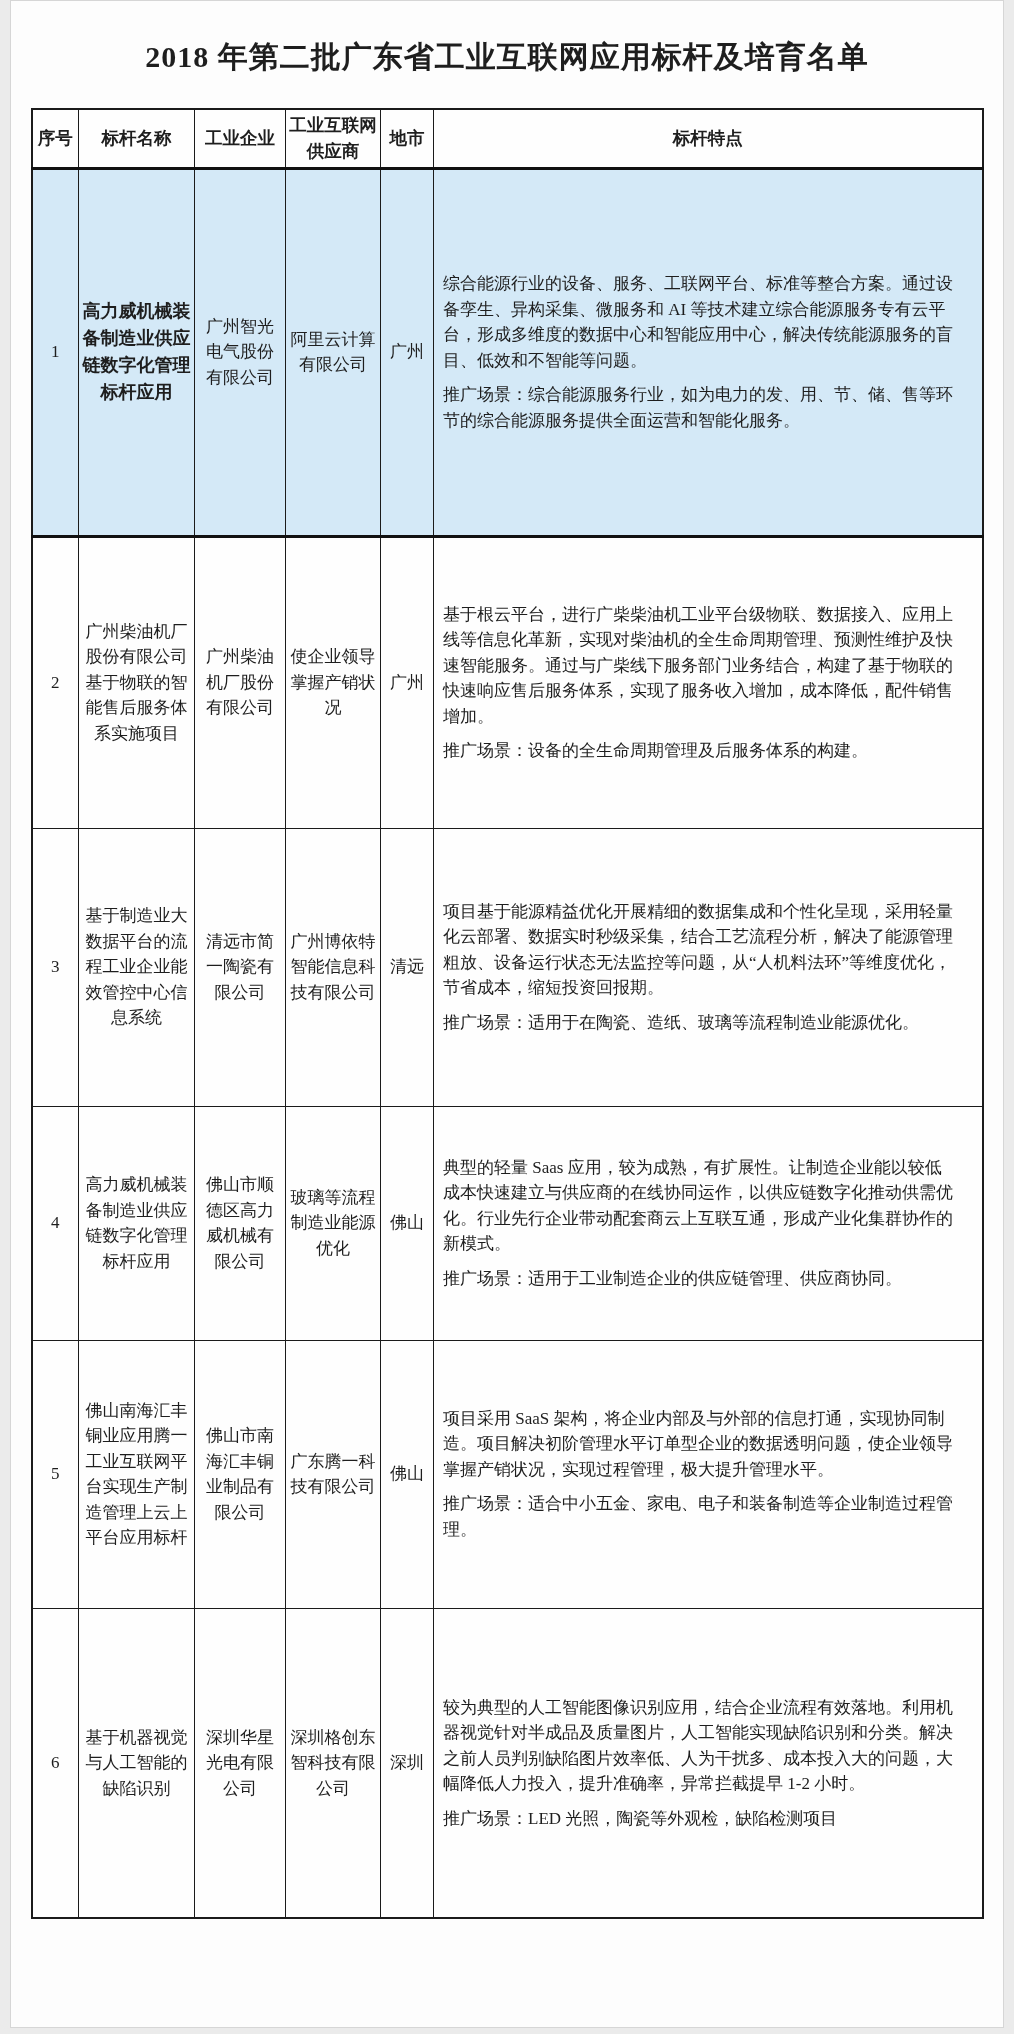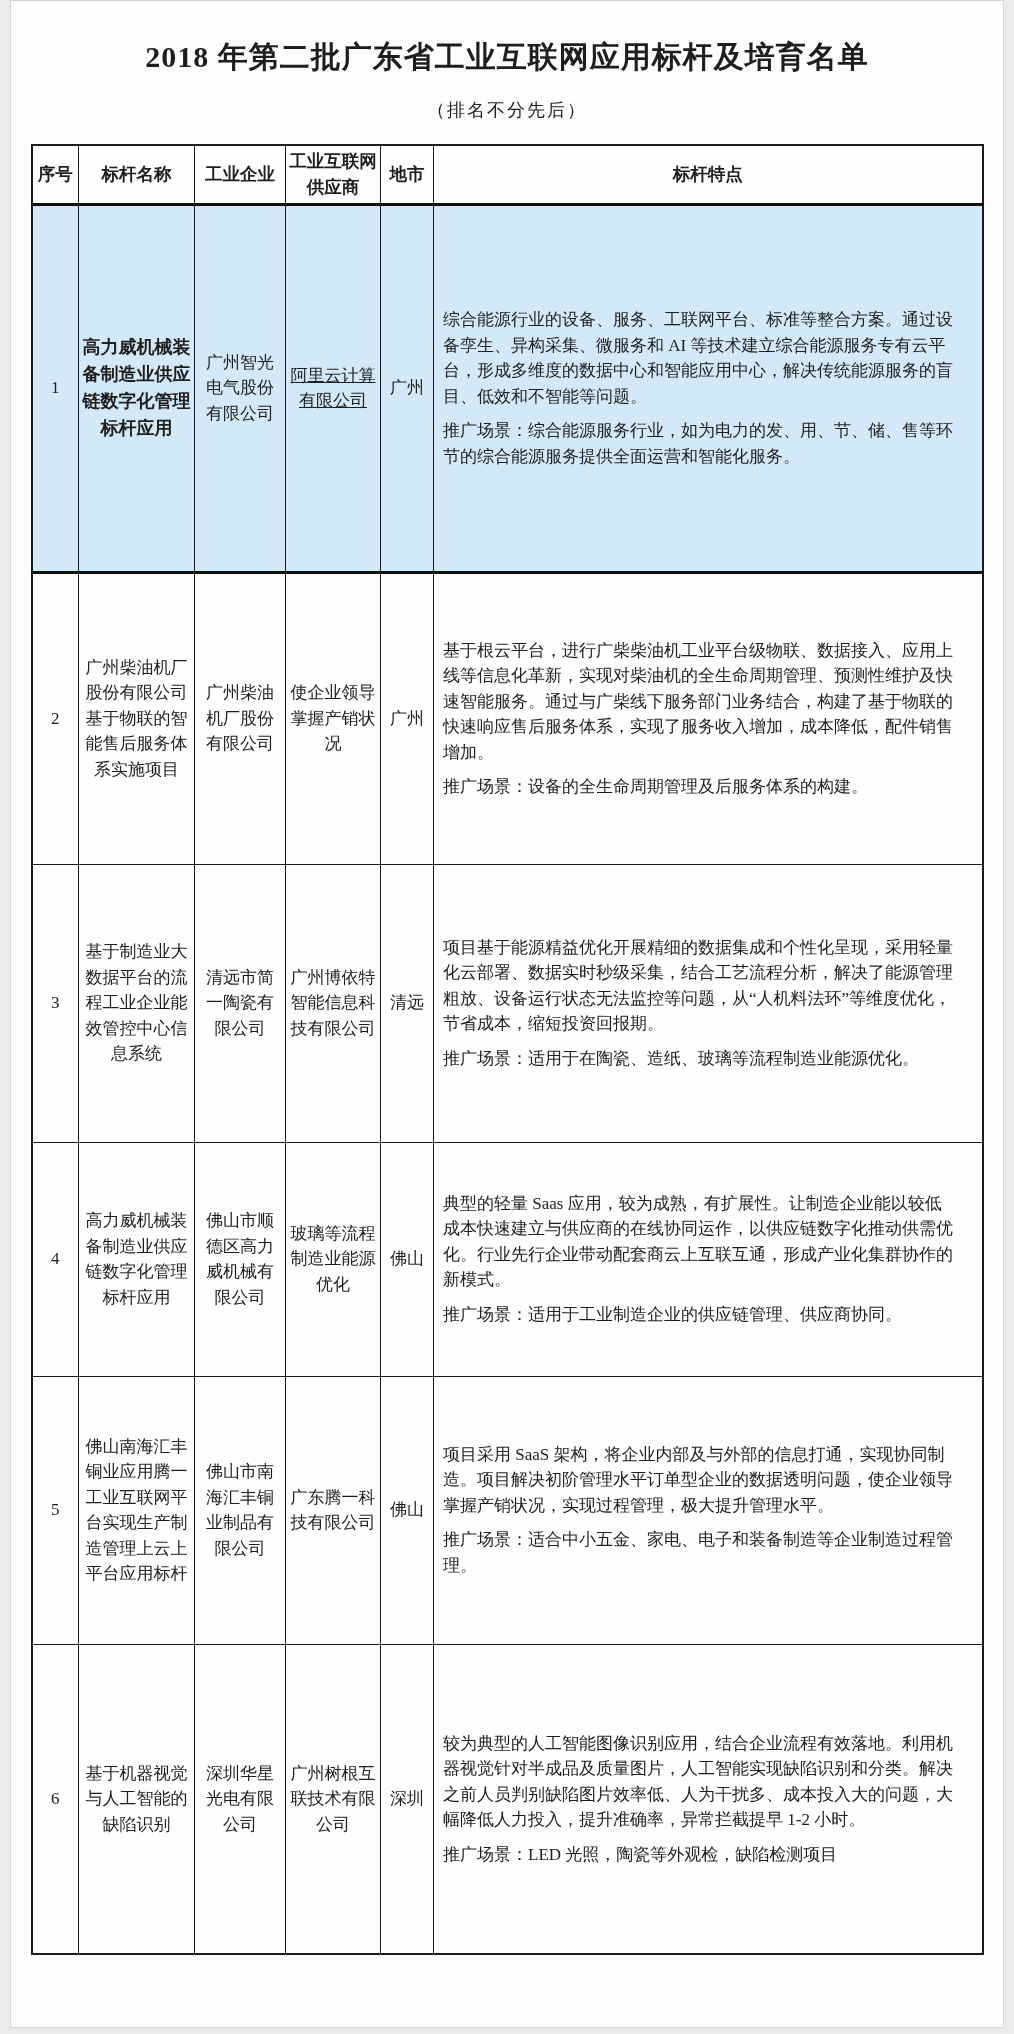--- a/index.html
+++ b/index.html
@@ -27,21 +27,21 @@
     line-height: 1.3;
   }
   .doc-subtitle {
     text-align: center;
     font-size: 18px;
     margin-top: 22px;
     letter-spacing: 2px;
   }
   table.benchmark {
     border-collapse: collapse;
-    margin: 22px auto 0 auto;
+    margin: 32px auto 0 auto;
     width: 951px;
     table-layout: fixed;
     border: 2px solid #1b1b1b;
     background: #fefefe;
   }
   table.benchmark th, table.benchmark td {
     border: 1px solid #1b1b1b;
     font-size: 17px;
     line-height: 1.5;
     vertical-align: middle;
@@ -88,21 +88,20 @@
   tr.r4 { height: 234px; }
   tr.r5 { height: 268px; }
   tr.r6 { height: 310px; }
 </style>
 </head>
 <body>
 
 <div class="page">
 
   <div class="doc-title">2018 年第二批广东省工业互联网应用标杆及培育名单</div>
-  <div class="doc-subtitle">（排名不分先后）</div>
 
   <table class="benchmark">
     <colgroup>
       <col class="c-no">
         <col class="c-name">
         <col class="c-ent">
       <col class="c-sup">
         <col class="c-city">
         <col class="c-feat">
     </colgroup>
@@ -115,21 +114,21 @@
         <th>地市</th>
         <th>标杆特点</th>
       </tr>
     </thead>
     <tbody>
 
       <tr class="r1 highlight">
         <td class="center" style="background: rgb(212, 233, 247);">1</td>
         <td class="center name-cell" style="background: rgb(212, 233, 247);">高力威机械装备制造业供应链数字化管理标杆应用</td>
         <td class="center" style="background: rgb(212, 233, 247);">广州智光电气股份有限公司</td>
-        <td class="center" style="background: rgb(212, 233, 247); text-decoration: underline;">阿里云计算有限公司</td>
+        <td class="center" style="background: rgb(212, 233, 247);">阿里云计算有限公司</td>
         <td class="center" style="background: rgb(212, 233, 247);">广州</td>
         <td class="features" style="background: rgb(212, 233, 247);">
           <p>综合能源行业的设备、服务、工联网平台、标准等整合方案。通过设备孪生、异构采集、微服务和 AI 等技术建立综合能源服务专有云平台，形成多维度的数据中心和智能应用中心，解决传统能源服务的盲目、低效和不智能等问题。</p>
           <p>推广场景：综合能源服务行业，如为电力的发、用、节、储、售等环节的综合能源服务提供全面运营和智能化服务。</p>
         </td>
       </tr>
 
       <tr class="r2">
         <td class="center">2</td>
         <td class="center name-cell">广州柴油机厂股份有限公司基于物联的智能售后服务体系实施项目</td>
@@ -175,21 +174,21 @@
         <td class="features">
           <p>项目采用 SaaS 架构，将企业内部及与外部的信息打通，实现协同制造。项目解决初阶管理水平订单型企业的数据透明问题，使企业领导掌握产销状况，实现过程管理，极大提升管理水平。</p>
           <p>推广场景：适合中小五金、家电、电子和装备制造等企业制造过程管理。</p>
         </td>
       </tr>
 
       <tr class="r6">
         <td class="center">6</td>
         <td class="center name-cell">基于机器视觉与人工智能的缺陷识别</td>
         <td class="center">深圳华星光电有限公司</td>
-        <td class="center">广州树根互联技术有限公司</td>
+        <td class="center">深圳格创东智科技有限公司</td>
         <td class="center">深圳</td>
         <td class="features">
           <p>较为典型的人工智能图像识别应用，结合企业流程有效落地。利用机器视觉针对半成品及质量图片，人工智能实现缺陷识别和分类。解决之前人员判别缺陷图片效率低、人为干扰多、成本投入大的问题，大幅降低人力投入，提升准确率，异常拦截提早 1-2 小时。</p>
           <p>推广场景：LED 光照，陶瓷等外观检，缺陷检测项目</p>
         </td>
       </tr>
     </tbody>
   </table>
 </div>
 

